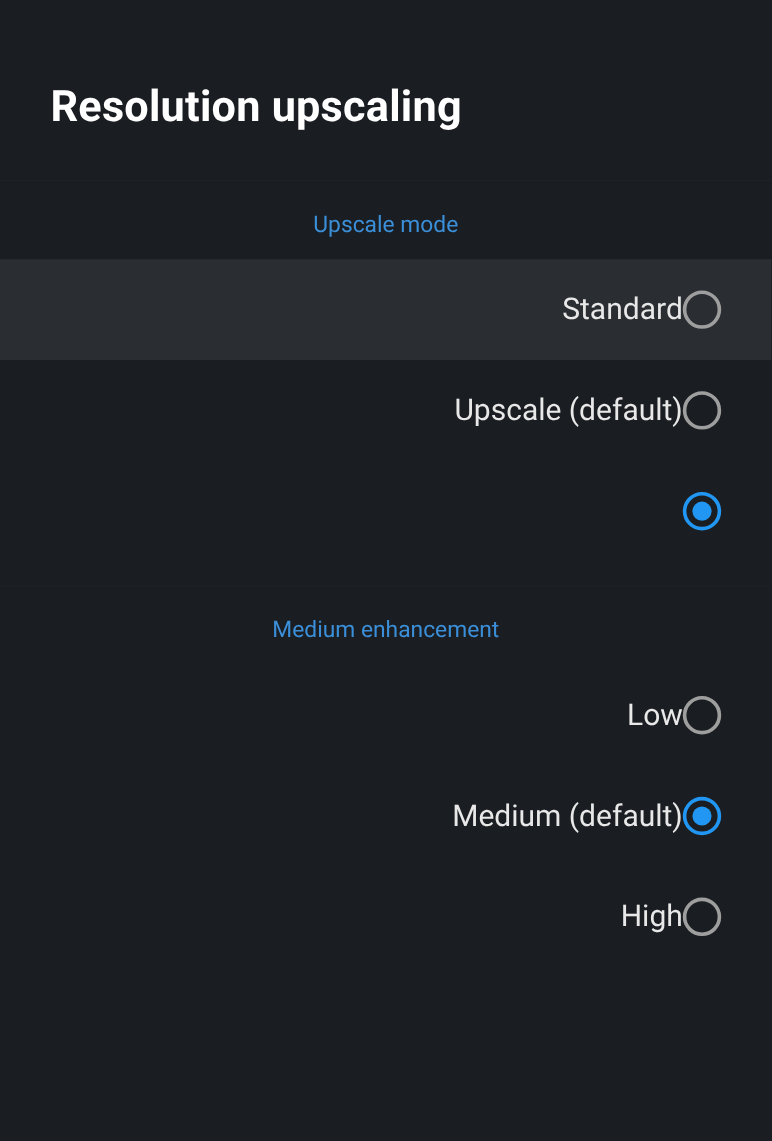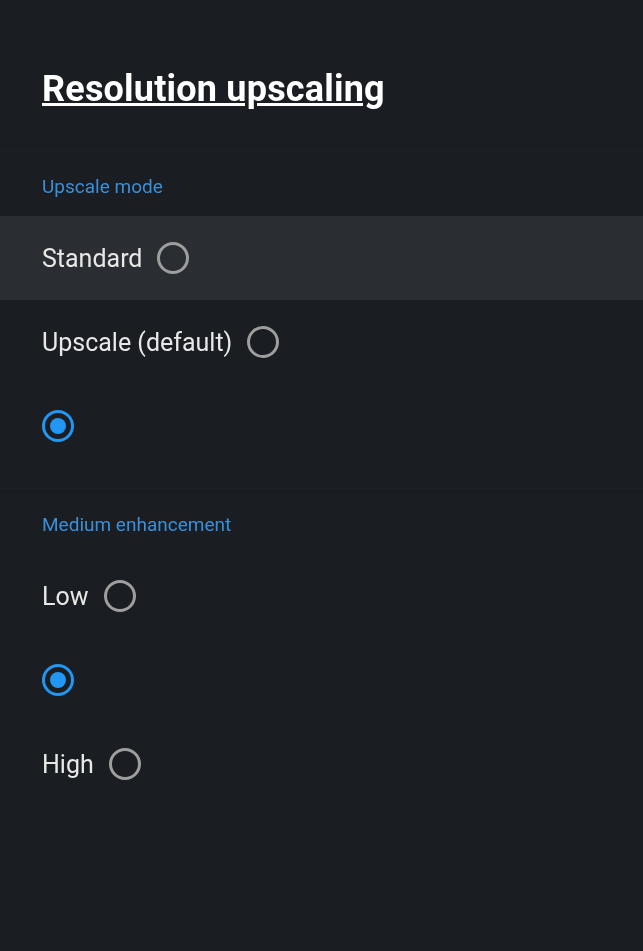--- a/index.html
+++ b/index.html
@@ -15,36 +15,35 @@
       overflow: hidden;
     }
     .header {
       padding: 68px 42px 40px 42px;
     }
     .page-title {
       color: #ffffff;
       font-size: 36px;
       font-weight: 700;
       letter-spacing: 0.2px;
-      text-decoration: underline;
     }
     .section-header {
       padding: 24px 42px 18px 42px;
       color: #3b8fd9;
       font-size: 19px;
       font-weight: 400;
       border-top: 1px solid rgba(255,255,255,0.02);
+      text-align: center;
     }
     .option-row {
       display: flex;
       align-items: center;
-      justify-content: flex-start;
+      justify-content: flex-end;
       padding: 26px 42px 26px 42px;
       cursor: pointer;
-      gap: 15px;
     }
     .option-row.highlighted {
       background-color: #2a2d31;
     }
     .option-label {
       color: #e8e8e8;
       font-size: 25px;
       font-weight: 400;
     }
     .radio {
@@ -123,20 +122,21 @@
 
 <div class="option-row">
   <span class="option-label">Low</span>
   <span class="radio">
     <span class="radio-outer"></span>
 
   </span>
 </div>
 
 <div class="option-row">
+  <span class="option-label">Medium (default)</span>
   <span class="radio selected">
     <span class="radio-outer selected"></span>
     <span class="radio-inner"></span>
   </span>
 </div>
 
 <div class="option-row">
   <span class="option-label">High</span>
   <span class="radio">
     <span class="radio-outer"></span>

